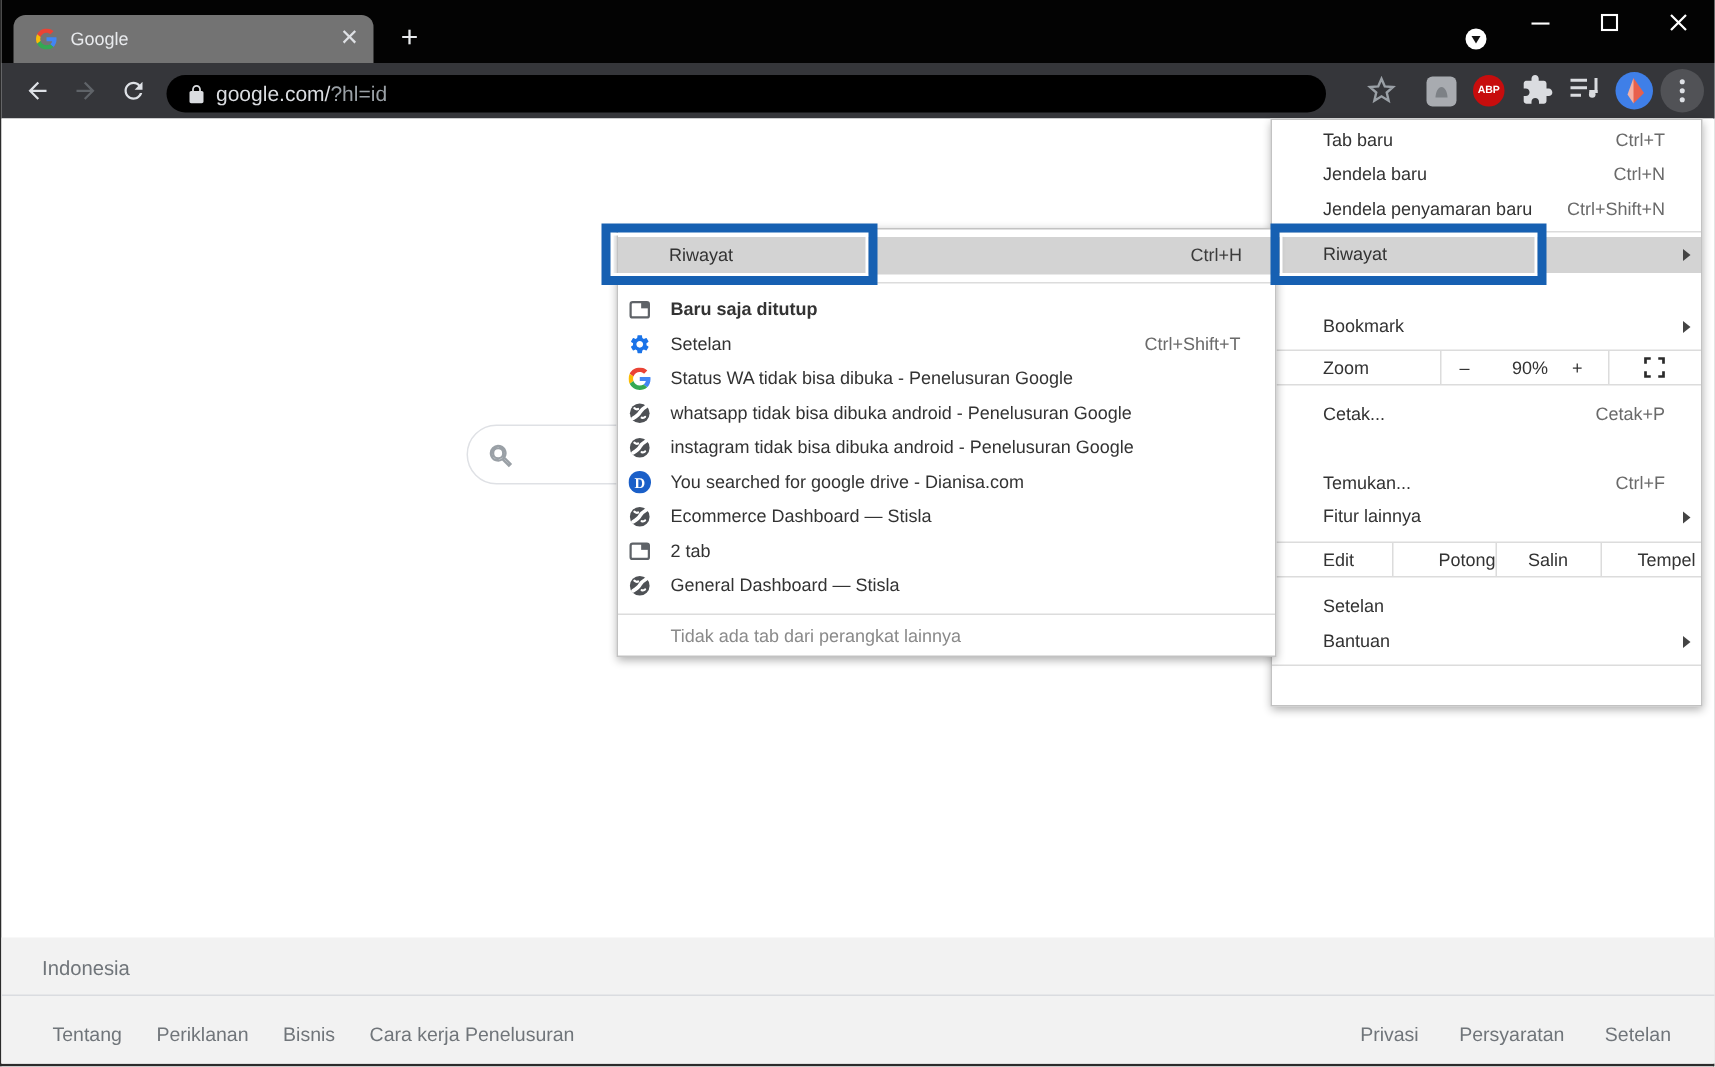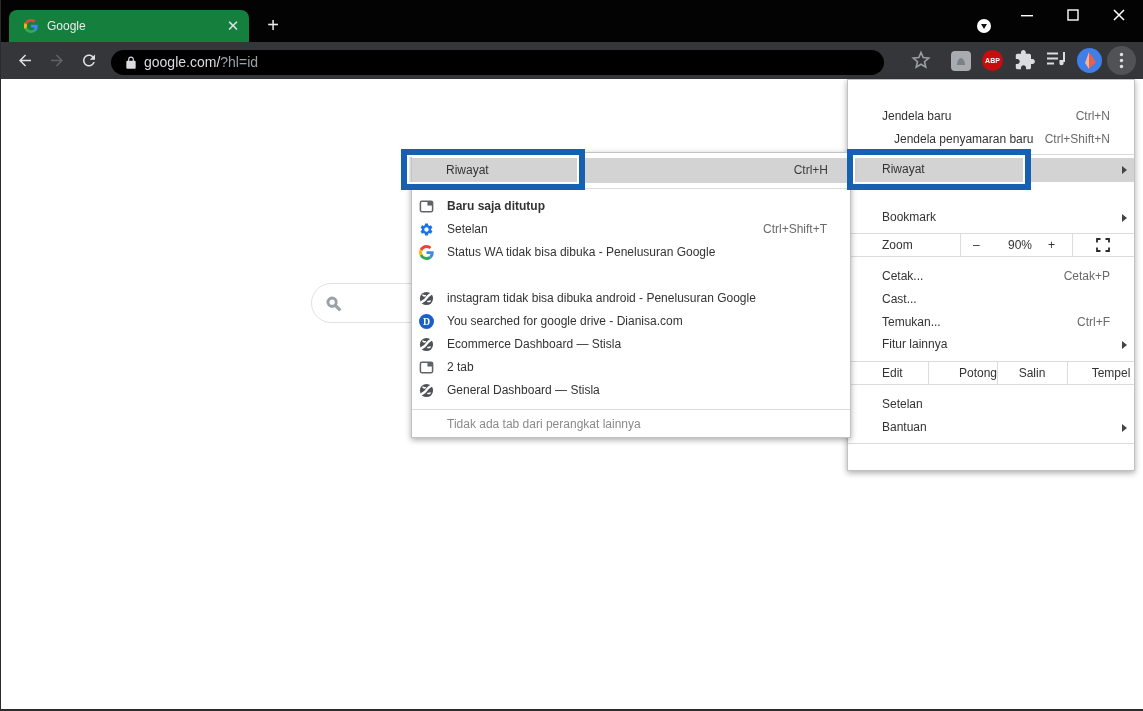--- a/index.html
+++ b/index.html
@@ -2,21 +2,21 @@
 <html><head>
 <meta charset="utf-8">
 <style>
   * { margin:0; padding:0; box-sizing:border-box; }
   html,body { width:1143px; height:711px; overflow:hidden; }
   body { font-family:"Liberation Sans", sans-serif; position:relative; background:#fff; }
   #win { position:absolute; left:0; top:0; width:1143px; height:711px;
          border-left:1px solid #2b2b2b; border-right:1px solid #2b2b2b; border-bottom:2px solid #2b2b2b; }
   
   #titlebar { position:absolute; left:0; top:0; width:1143px; height:42px; background:#030303; }
-  #tab { position:absolute; left:8px; top:10px; width:240px; height:32px; background:#15803d;
+  #tab { position:absolute; left:8px; top:10px; width:240px; height:32px; background:#737373;
          border-radius:8px 8px 0 0; }
   #tab .fav { position:absolute; left:15px; top:9px; }
   #tab .title { position:absolute; left:38px; top:9px; font-size:12px; color:#e8eaed; }
   #tab .close { position:absolute; left:212px; top:4px; width:24px; height:24px; color:#dfe1e5;
                 font-size:15px; text-align:center; line-height:24px; }
   #plus { position:absolute; left:260px; top:14px; width:24px; height:24px; color:#e8eaed;
           font-size:20px; text-align:center; line-height:23px; font-weight:400; }
   #circbtn { position:absolute; left:976px; top:19px; width:14px; height:14px; background:#fff;
              border-radius:50%; }
   #circbtn:after { content:""; position:absolute; left:3.5px; top:5px; border-left:3.5px solid transparent;
@@ -142,41 +142,47 @@
         </g>
       </svg>
   </div>
 
   <div id="page">
     <div id="searchbox">
       <svg style="position:absolute;left:13px;top:11px" width="18" height="18" viewBox="0 0 24 24">
           <path fill="none" stroke="#9aa0a6" stroke-width="2" d="M15.5 14h-.79l-.28-.27a6.5 6.5 0 1 0-.7.7l.27.28v.79l5 4.99L20.49 19zm-6 0A4.5 4.5 0 1 1 14 9.5 4.5 4.5 0 0 1 9.5 14z"></path>
         </svg>
     </div>
+    <div id="footer">
+      <div class="country">Indonesia</div>
+      <div class="divider"></div>
+      <div class="links" style="left:34px"><span style="margin-right:23px">Tentang</span><span style="margin-right:23px">Periklanan</span><span style="margin-right:23px">Bisnis</span><span style="margin-right:0">Cara kerja Penelusuran</span></div>
+      <div class="links" style="right:30px"><span>Privasi</span><span>Persyaratan</span><span style="margin-right:0">Setelan</span></div>
+    </div>
   </div>
 
   <div class="menu" id="mainmenu" style="left:846px;top:79px;width:288px;height:392px">
+    <div class="mi" style="position:absolute;left:0;right:0;top:2px">Tab baru<span class="sc">Ctrl+T</span></div>
     <div class="mi" style="position:absolute;left:0;right:0;top:25px">Jendela baru<span class="sc">Ctrl+N</span></div>
-    <div class="mi" style="position:absolute;left:12px;right:0;top:48px">Jendela penyamaran baru<span class="sc">Ctrl+Shift+N</span></div>
+    <div class="mi" style="position:absolute;left:0;right:0;top:48px">Jendela penyamaran baru<span class="sc">Ctrl+Shift+N</span></div>
     <div class="msep" style="position:absolute;left:0;right:0;top:74px;margin:0"></div>
     <div class="mi hilite" style="position:absolute;left:0;right:0;top:78px;height:23.5px">Riwayat<span class="arr"></span></div>
     <div class="mi" style="position:absolute;left:0;right:0;top:126px">Bookmark<span class="arr"></span></div>
     <div style="position:absolute;left:0;right:0;top:153px;height:24px;border-top:1px solid #dcdcdc;border-bottom:1px solid #dcdcdc;line-height:22px">
       <span style="padding-left:34px">Zoom</span>
       <span style="position:absolute;left:112px;top:0;bottom:0;width:1px;background:#dcdcdc"></span>
       <span style="position:absolute;left:224px;top:0;bottom:0;width:1px;background:#dcdcdc"></span>
       <span style="position:absolute;left:125px">–</span>
       <span style="position:absolute;left:160px">90%</span>
       <span style="position:absolute;left:200px">+</span>
       <svg style="position:absolute;left:248px;top:4px" width="14" height="14" viewBox="0 0 14 14">
           <path d="M1 4.5 V1 H4.5 M9.5 1 H13 V4.5 M13 9.5 V13 H9.5 M4.5 13 H1 V9.5" stroke="#2b2b2b" stroke-width="1.8" fill="none"></path>
         </svg>
     </div>
     <div class="mi" style="position:absolute;left:0;right:0;top:185px">Cetak...<span class="sc">Cetak+P</span></div>
-    <div class="mi" style="position:absolute;left:0;right:0;top:208px">Cast...</div>
     <div class="mi" style="position:absolute;left:0;right:0;top:231px">Temukan...<span class="sc">Ctrl+F</span></div>
     <div class="mi" style="position:absolute;left:0;right:0;top:253px">Fitur lainnya<span class="arr"></span></div>
     <div style="position:absolute;left:0;right:0;top:281px;height:24px;border-top:1px solid #dcdcdc;border-bottom:1px solid #dcdcdc;line-height:22px">
       <span style="padding-left:34px">Edit</span>
       <span style="position:absolute;left:80px;top:0;bottom:0;width:1px;background:#dcdcdc"></span>
       <span style="position:absolute;left:149px;top:0;bottom:0;width:1px;background:#dcdcdc"></span>
       <span style="position:absolute;left:219px;top:0;bottom:0;width:1px;background:#dcdcdc"></span>
       <span style="position:absolute;left:80px;width:69px;text-align:right">Potong</span>
       <span style="position:absolute;left:149px;width:70px;text-align:center">Salin</span>
       <span style="position:absolute;left:219px;width:88px;text-align:center">Tempel</span>
@@ -201,20 +207,28 @@
         </svg>
       Setelan<span class="sc">Ctrl+Shift+T</span></div>
     <div class="smi" style="position:absolute;left:0;right:0;top:87.5px">
       <svg class="ico" viewBox="0 0 48 48">
           <path fill="#EA4335" d="M24 9.5c3.54 0 6.71 1.22 9.21 3.6l6.85-6.85C35.9 2.38 30.47 0 24 0 14.62 0 6.51 5.38 2.56 13.22l7.98 6.19C12.43 13.72 17.74 9.5 24 9.5z"></path>
           <path fill="#4285F4" d="M46.98 24.55c0-1.57-.15-3.09-.38-4.55H24v9.02h12.94c-.58 2.96-2.26 5.48-4.78 7.18l7.73 6c4.51-4.18 7.09-10.36 7.09-17.65z"></path>
           <path fill="#FBBC05" d="M10.53 28.59c-.48-1.45-.76-2.99-.76-4.59s.27-3.14.76-4.59l-7.98-6.19C.92 16.46 0 20.12 0 24c0 3.88.92 7.54 2.56 10.78l7.97-6.19z"></path>
           <path fill="#34A853" d="M24 48c6.48 0 11.93-2.13 15.89-5.81l-7.73-6c-2.15 1.45-4.92 2.3-8.16 2.3-6.26 0-11.57-4.22-13.47-9.91l-7.98 6.19C6.51 42.62 14.62 48 24 48z"></path>
         </svg>
       Status WA tidak bisa dibuka - Penelusuran Google</div>
+    <div class="smi" style="position:absolute;left:0;right:0;top:110.5px">
+      <svg class="ico globe" viewBox="0 0 16 16">
+          <circle cx="8" cy="8" r="7" fill="#4e5155"></circle>
+          <path d="M12.6 3.2 Q9.2 5.2 8.2 7.2 Q7.2 9.2 3.2 11.6" fill="none" stroke="#fff" stroke-width="2.6" stroke-linecap="round"></path>
+          <path d="M4.2 4.4 q1.4 1.2 2.6 0.6" fill="none" stroke="#fff" stroke-width="1.6" stroke-linecap="round"></path>
+          <path d="M9.4 11.2 q1.6 0.4 2.4 -0.6" fill="none" stroke="#fff" stroke-width="1.6" stroke-linecap="round"></path>
+        </svg>
+      whatsapp tidak bisa dibuka android - Penelusuran Google</div>
     <div class="smi" style="position:absolute;left:0;right:0;top:133.5px">
       <svg class="ico globe" viewBox="0 0 16 16">
           <circle cx="8" cy="8" r="7" fill="#4e5155"></circle>
           <path d="M12.6 3.2 Q9.2 5.2 8.2 7.2 Q7.2 9.2 3.2 11.6" fill="none" stroke="#fff" stroke-width="2.6" stroke-linecap="round"></path>
           <path d="M4.2 4.4 q1.4 1.2 2.6 0.6" fill="none" stroke="#fff" stroke-width="1.6" stroke-linecap="round"></path>
           <path d="M9.4 11.2 q1.6 0.4 2.4 -0.6" fill="none" stroke="#fff" stroke-width="1.6" stroke-linecap="round"></path>
         </svg>
       instagram tidak bisa dibuka android - Penelusuran Google</div>
     <div class="smi" style="position:absolute;left:0;right:0;top:156.5px">
       <svg class="ico" viewBox="0 0 16 16">

